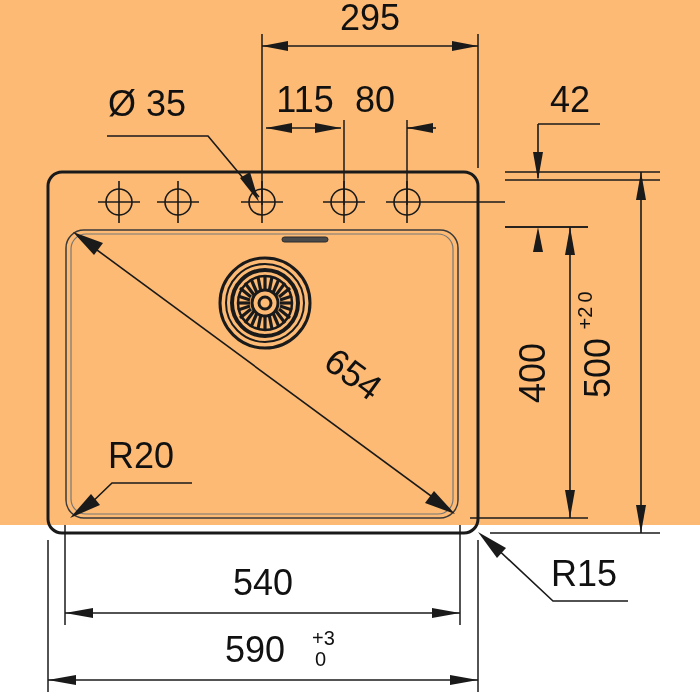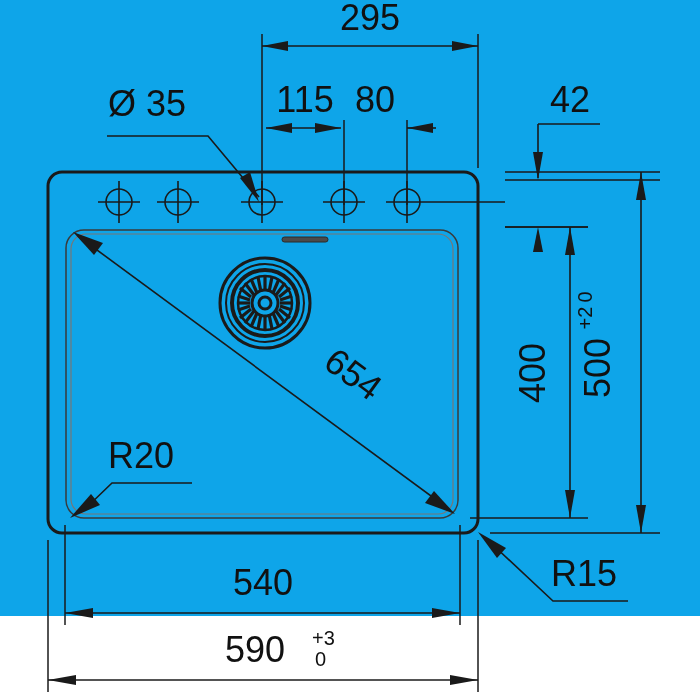--- a/index.html
+++ b/index.html
@@ -9,22 +9,22 @@
   }
   body {
     width: 700px;
     height: 700px;
     font-family: "Liberation Sans", sans-serif;
     overflow: hidden;
   }
   #drawing-root {
     position: relative;
     width: 700px;
-    height: 616px;
-    background: #0ea5e9;
+    height: 525px;
+    background: #fdba74;
   }
   svg#tech-drawing {
     display: block;
     width: 700px;
     height: 700px;
   }
   .ln { stroke: #1a1a1a; fill: none; }
   .thin { stroke-width: 1.6; }
   .thick { stroke-width: 3.0; }
   .dimline { stroke: #1a1a1a; stroke-width: 1.6; fill: none; }

